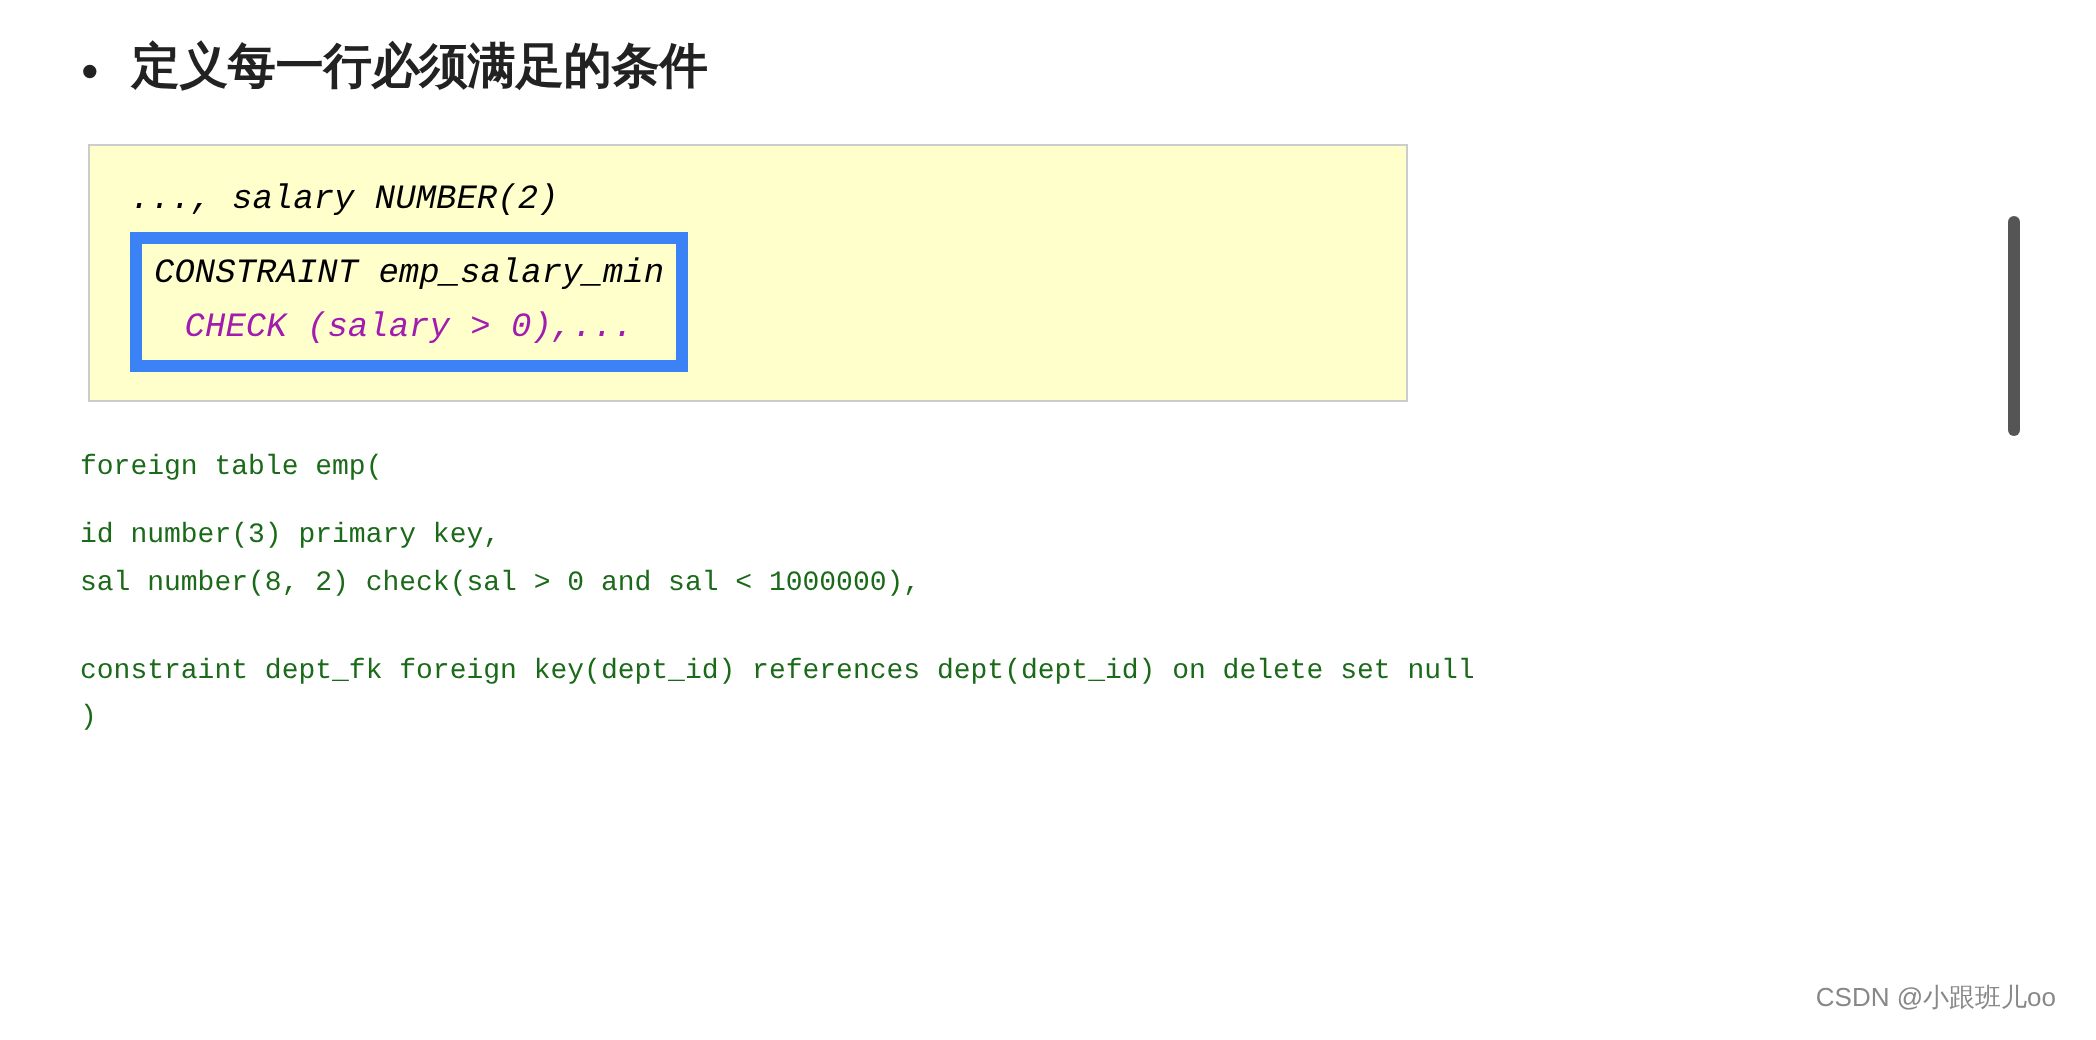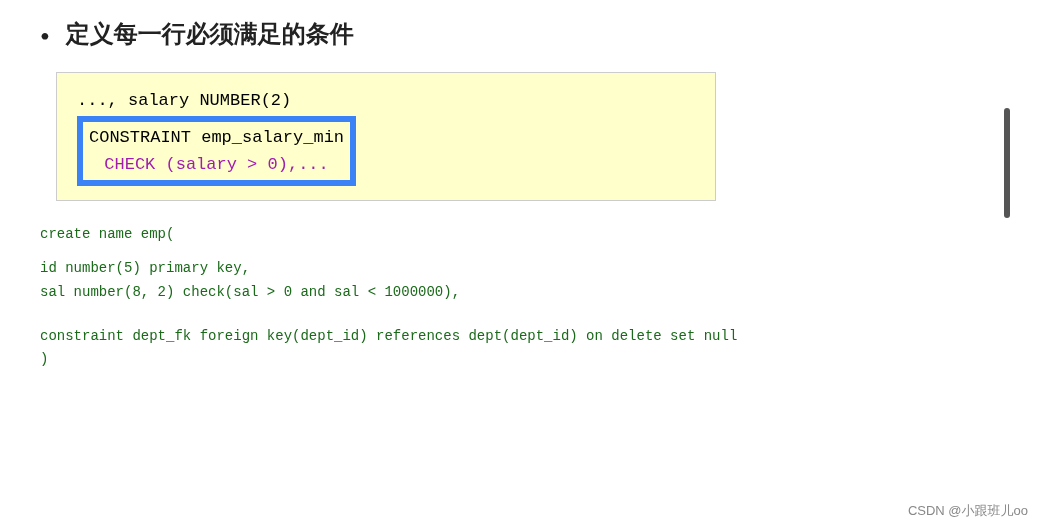--- a/index.html
+++ b/index.html
@@ -48,21 +48,22 @@
       background: #ffffcc;
       border: 1px solid #ccc;
       padding: 14px 20px;
       margin-bottom: 22px;
       font-family: 'Courier New', Courier, monospace;
       font-size: 17px;
       color: #000;
       line-height: 1.6;
       position: relative;
       width: 660px;
-      margin-left: 16px;
+      margin-left: 4px;
+      font-style: italic;
     }
 
     .code-box-line1 {
       color: #000;
     }
 
     
     .highlight-box {
       border: 6px solid #3b82f6;
       display: inline-block;
@@ -99,21 +100,21 @@
     }
 
     .sql-line-empty {
       display: block;
       height: 10px;
     }
 
     
     .attribution {
       position: absolute;
-      bottom: 0;
+      bottom: 12px;
       right: 20px;
       font-size: 13px;
       color: #888;
       font-family: 'Microsoft YaHei', sans-serif;
     }
 
     
     .right-bar {
       position: absolute;
       right: 38px;
@@ -138,23 +139,23 @@
     <div class="code-box-line1">...,  salary   NUMBER(2)</div>
     <div class="highlight-box">
       <span class="highlight-line1">CONSTRAINT emp_salary_min</span>
       <span class="highlight-line2">CHECK (salary &gt; 0),...</span>
     </div>
   </div>
 
   <div class="right-bar"></div>
 
   <div class="sql-section">
-    <span class="sql-line">create name emp(</span>
+    <span class="sql-line">foreign table emp(</span>
     <span class="sql-line-empty"></span>
-    <span class="sql-line">id number(5) primary key,</span>
+    <span class="sql-line">id number(3) primary key,</span>
     <span class="sql-line">sal number(8, 2) check(sal &gt; 0 and sal &lt; 1000000),</span>
     <span class="sql-line-empty"></span>
     <span class="sql-line-empty"></span>
     <span class="sql-line">constraint dept_fk foreign key(dept_id) references dept(dept_id) on delete set null</span>
     <span class="sql-line">)</span>
   </div>
 
   <div class="attribution">CSDN @小跟班儿oo</div>
 
 </div>

